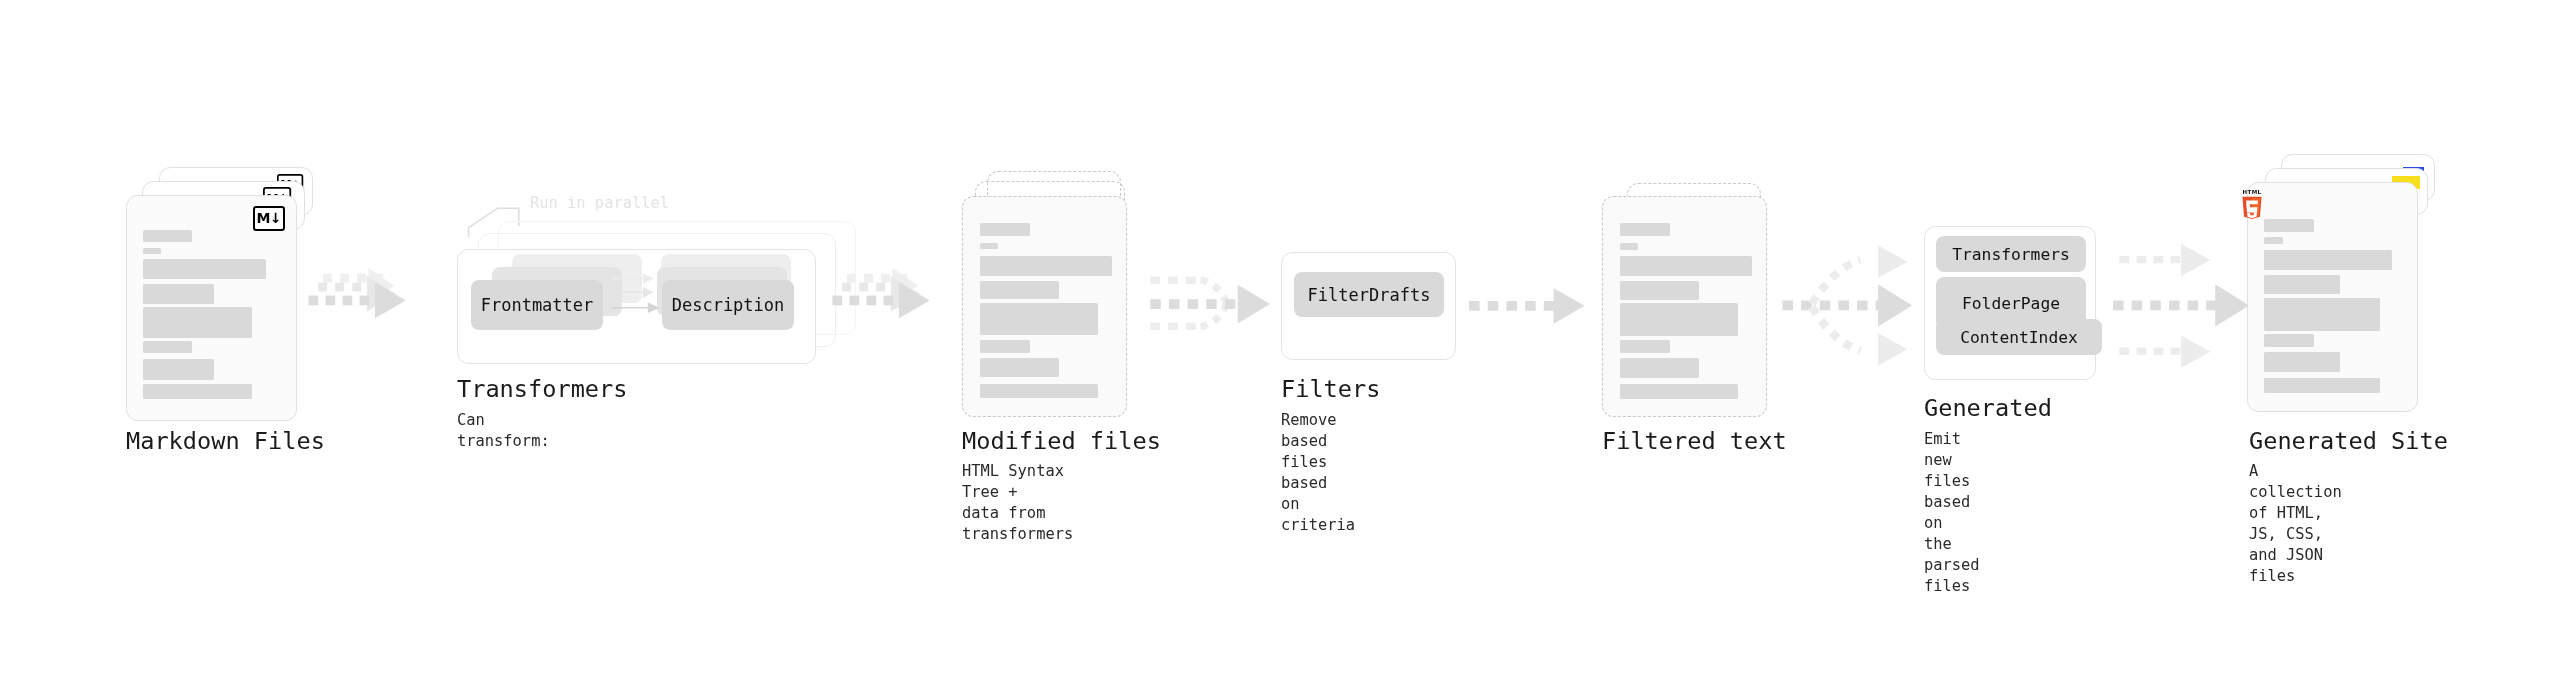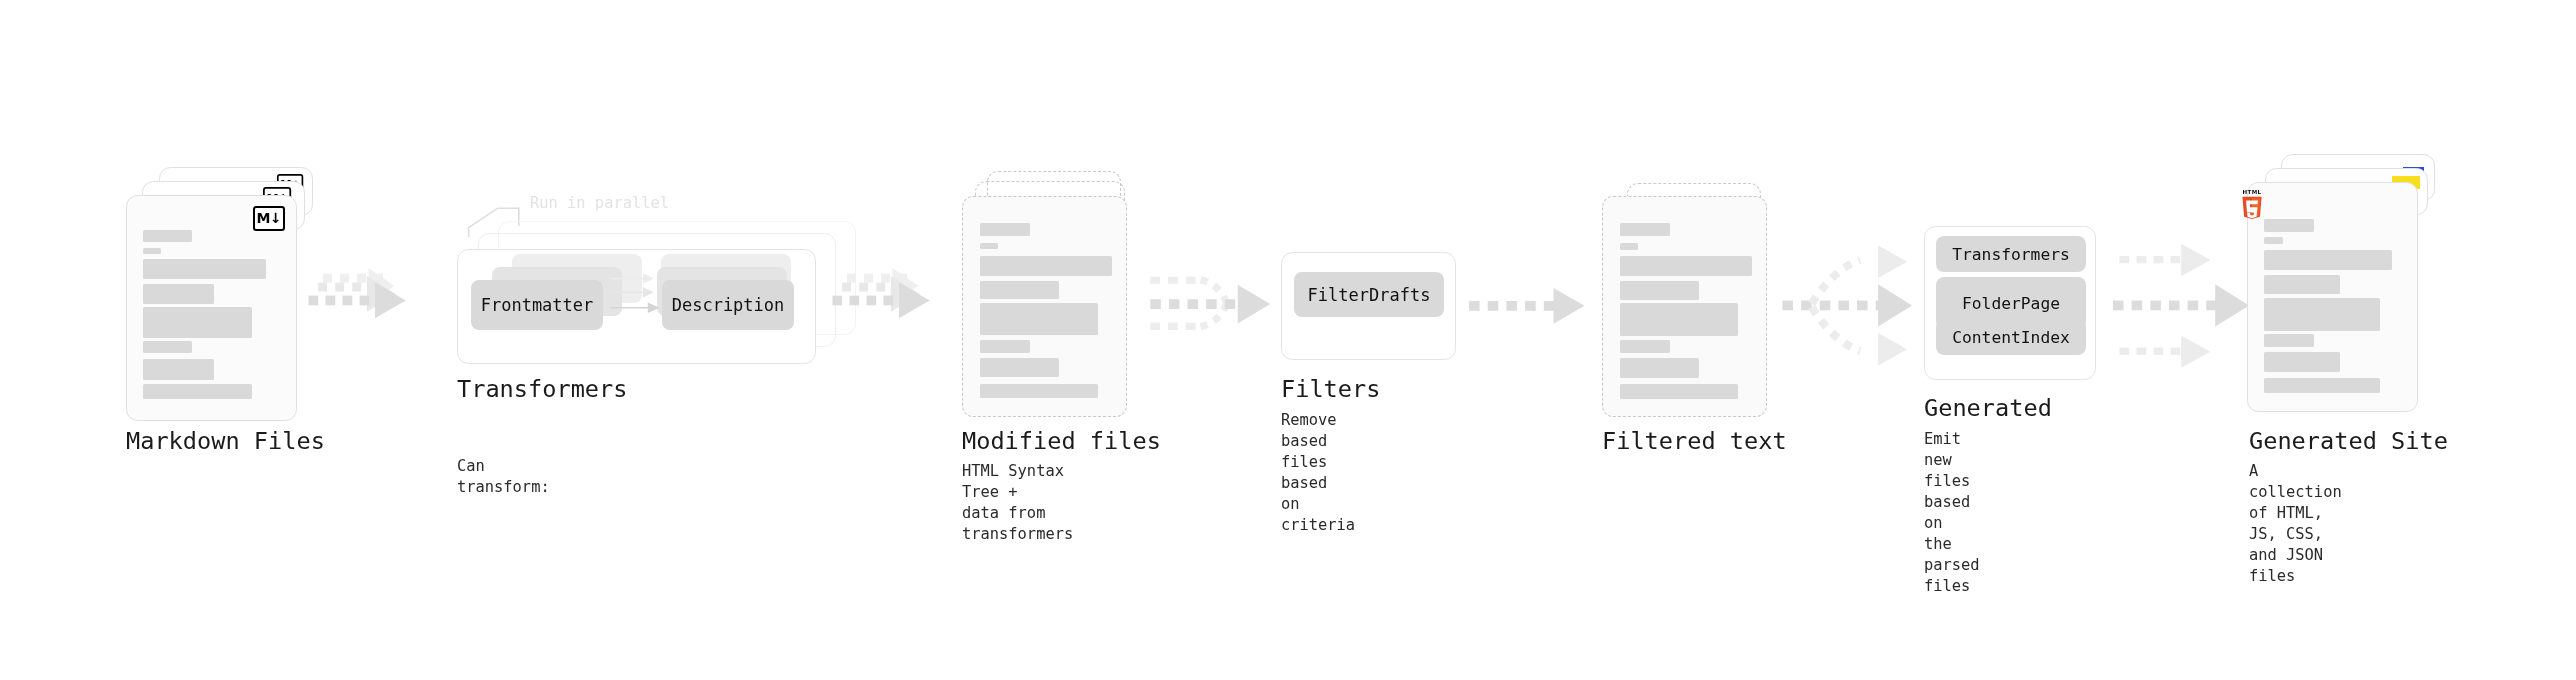--- a/index.html
+++ b/index.html
@@ -216,21 +216,21 @@
         <line x1="0" y1="44" x2="46" y2="44"></line>
           <polygon points="46,39 57,44 46,49"></polygon>
       </g>
     </svg>
 
     <div class="chip" style="left:471px; top:280px; width:132px; height:50px;">Frontmatter</div>
     <div class="chip" style="left:662px; top:280px; width:132px; height:50px;">Description</div>
 
     <div class="title" style="left:457px; top:375px;">Transformers</div>
 
-    <div class="caption" style="left:457px; top:410px;margin-top:46px;">
+    <div class="caption" style="left:457px; top:410px;">
       <div>Can transform:</div>
     </div>
   </div>
 
   <svg class="node" style="left:829px; top:268px;" width="122" height="73" viewBox="0 0 150 90">
     <g fill="#efefef">
       <rect x="22" y="7" width="11" height="11"></rect>
         <rect x="43" y="7" width="11" height="11"></rect>
       <rect x="64" y="7" width="11" height="11"></rect>
         <rect x="85" y="7" width="11" height="11"></rect>
@@ -350,21 +350,21 @@
       <polygon points="126,14 162,34 126,54" fill="#ececec"></polygon>
       <path d="M44,90 Q72,134 104,144" stroke="#ececec" stroke-width="10" fill="none" stroke-dasharray="10 10"></path>
       <polygon points="126,122 162,142 126,162" fill="#ececec"></polygon>
     </g>
   </svg>
 
   <div class="node">
     <div class="groupbox" style="left:1924px; top:226px; width:172px; height:154px;"></div>
     <div class="chip" style="left:1936px; top:236px; width:150px; height:36px; font-size:16.3px;">Transformers</div>
     <div class="chip" style="left:1936px; top:277px; width:150px; height:52px; font-size:16.3px;">FolderPage</div>
-    <div class="chip" style="left:1936px; top:319px; width:150px; height:36px; font-size:16.3px;">ContentIndex</div>
+    <div class="chip" style="left:1936px; top:319px; width:166px; height:36px; font-size:16.3px;">ContentIndex</div>
 
     <div class="title" style="left:1924px; top:394px;">Generated</div>
     <div class="desc" style="left:1924px; top:429px;">Emit new files based on
 the parsed files</div>
   </div>
 
   <svg class="node" style="left:2113px; top:234px;" width="146" height="142" viewBox="0 0 180 175">
     <g fill="#ececec">
       <rect x="8" y="27" width="12" height="9"></rect>
         <rect x="29" y="27" width="12" height="9"></rect>

